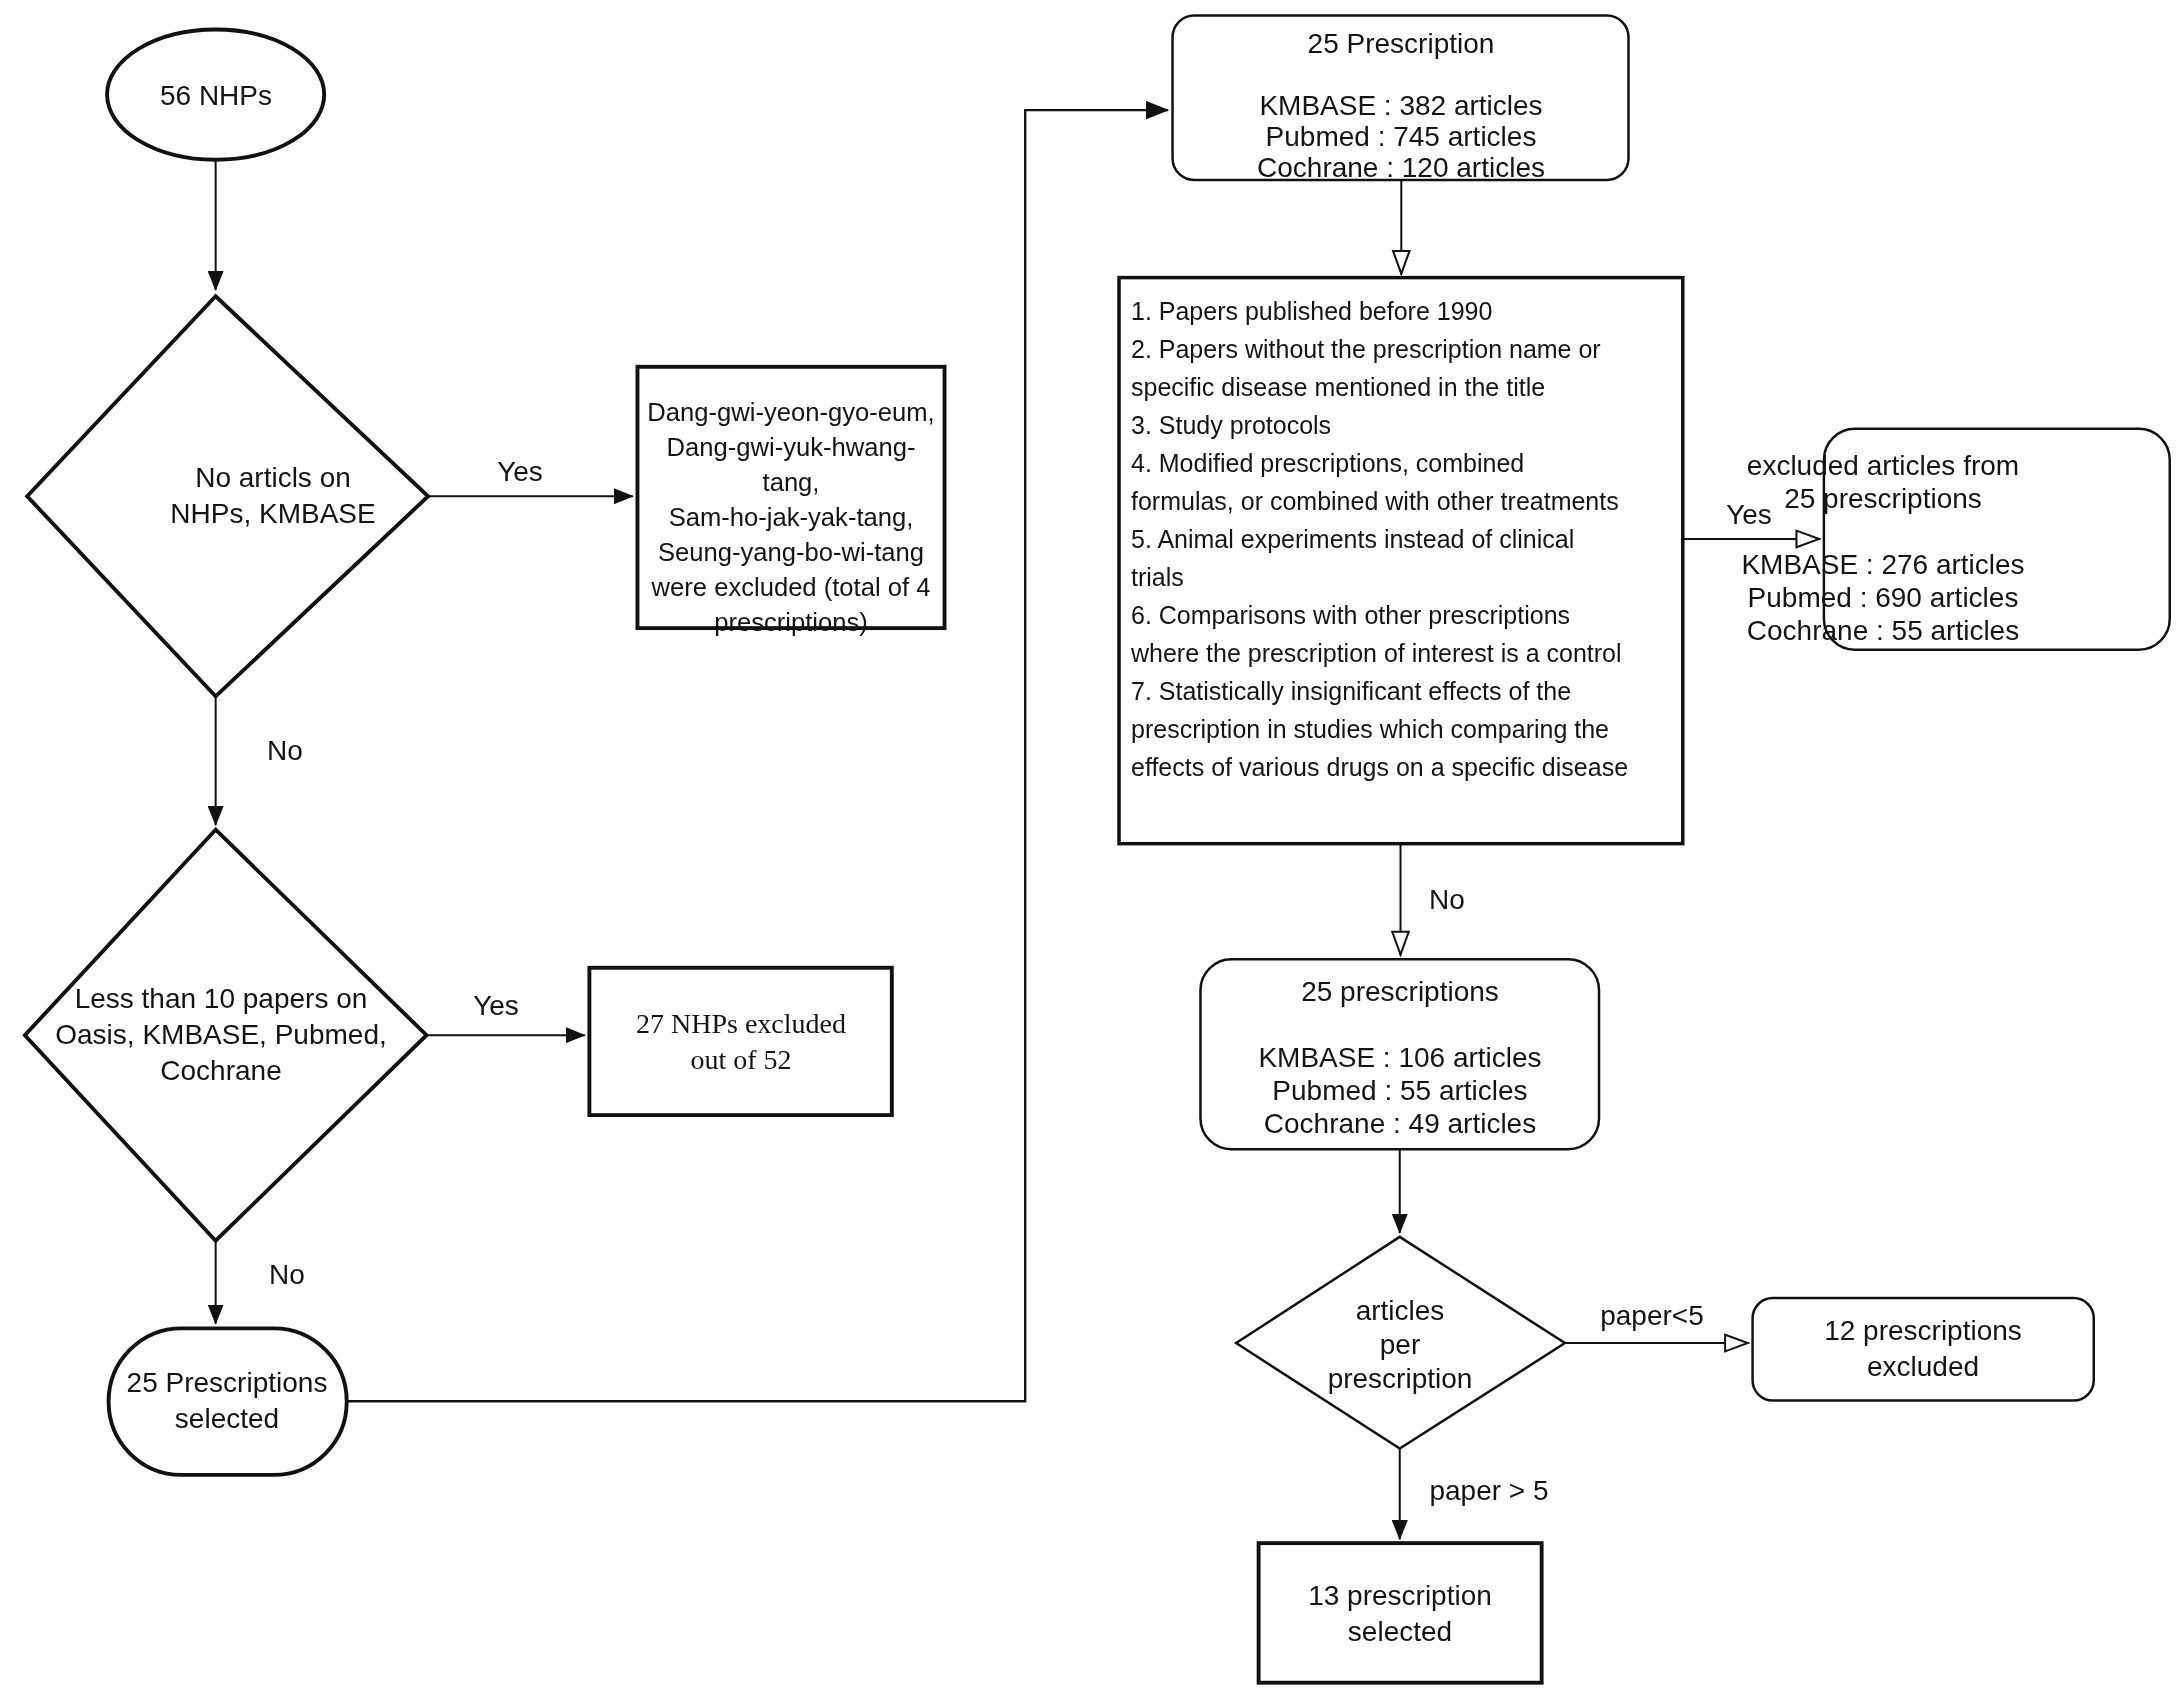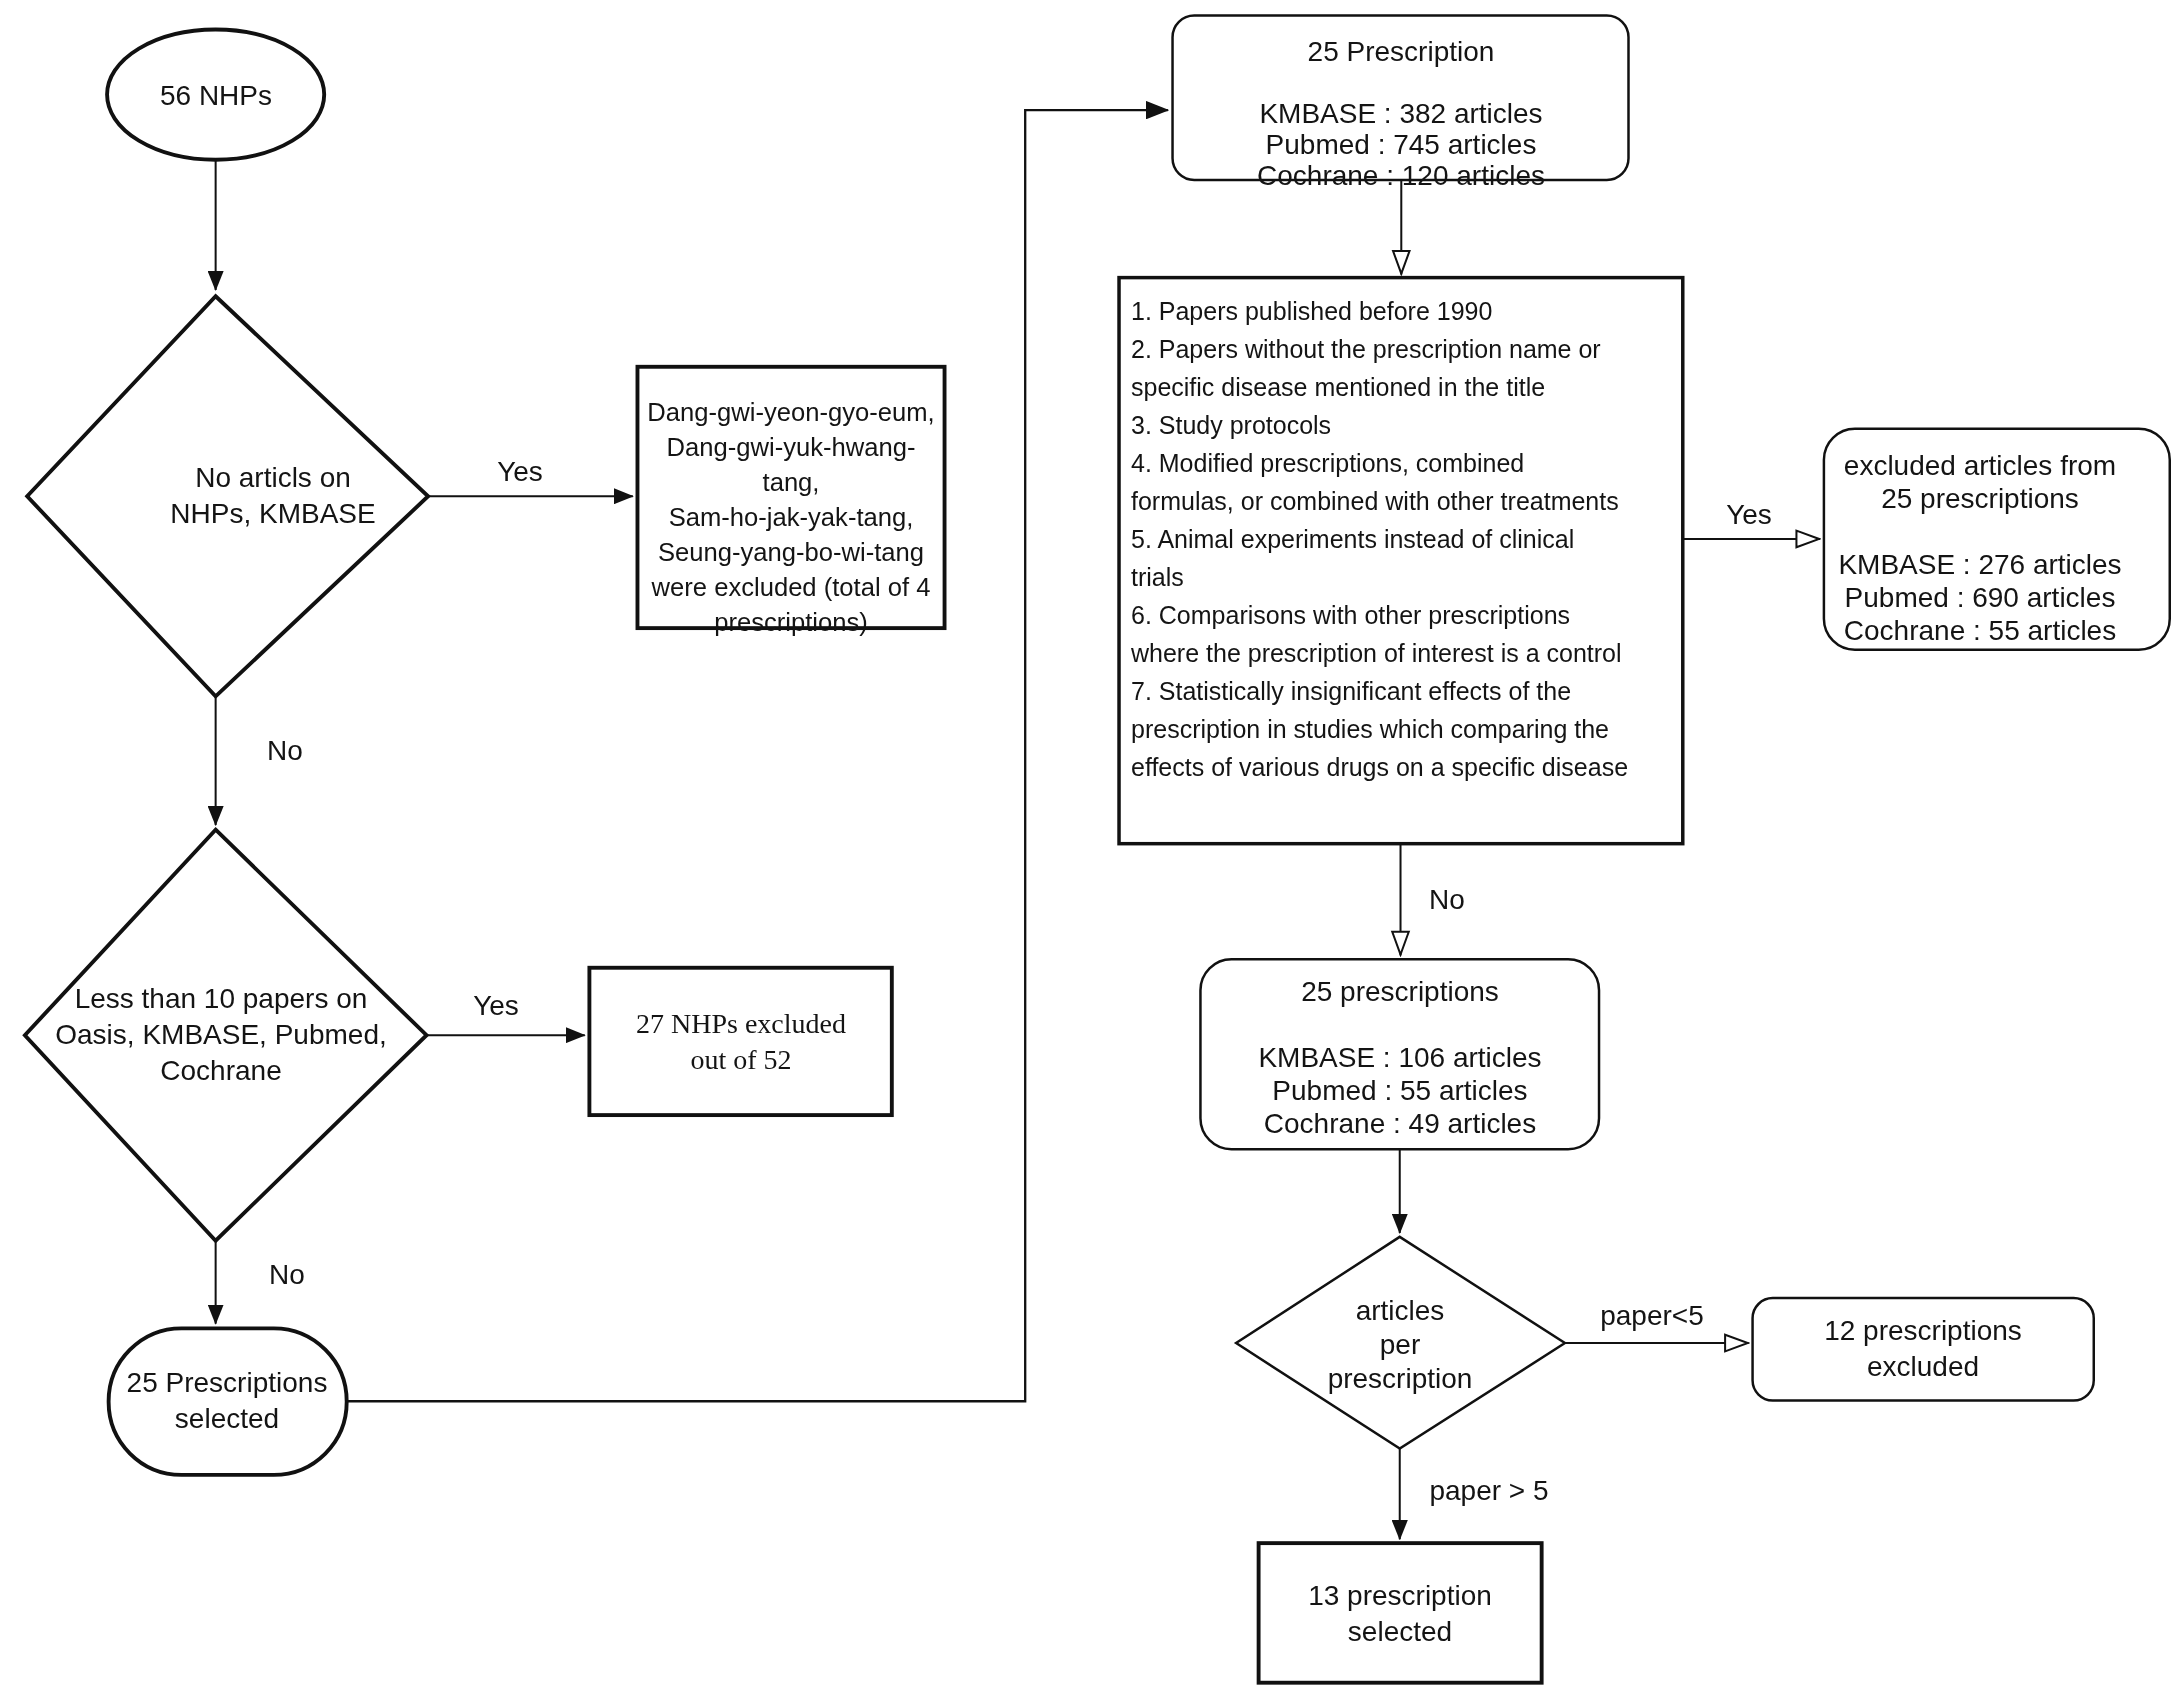--- a/index.html
+++ b/index.html
@@ -96,21 +96,21 @@
   <div class="lbl fs36 lh46" style="left:741px;top:1042px;font-family:Liberation Serif, serif;">
     <div>27 NHPs excluded</div>
     <div>out of 52</div>
   </div>
 
   <div class="lbl fs36 lh47" style="left:227px;top:1401px;">
     <div>25 Prescriptions</div>
     <div>selected</div>
   </div>
 
-  <div class="lbl fs36 lh40" style="left:1401px;top:105px;margin-top:8px;">
+  <div class="lbl fs36 lh40" style="left:1401px;top:105px;">
     <div>25 Prescription</div>
     <div></div>
     <div>KMBASE : 382 articles</div>
     <div>Pubmed : 745 articles</div>
     <div>Cochrane : 120 articles</div>
   </div>
 
   <div class="criteria-text">
     <div>1. Papers published before 1990</div>
     <div>2. Papers without the prescription name or</div>
@@ -120,21 +120,21 @@
     <div>formulas, or combined with other treatments</div>
     <div>5. Animal experiments instead of clinical</div>
     <div>trials</div>
     <div>6. Comparisons with other prescriptions</div>
     <div>where the prescription of interest is a control</div>
     <div>7. Statistically insignificant effects of the</div>
     <div>prescription in studies which comparing the</div>
     <div>effects of various drugs on a specific disease</div>
   </div>
 
-  <div class="lbl fs36 lh43" style="left:1980px;top:548px;">
+  <div class="lbl fs36 lh43" style="left:1883px;top:548px;">
     <div>excluded articles from</div>
     <div>25 prescriptions</div>
     <div></div>
     <div>KMBASE : 276 articles</div>
     <div>Pubmed : 690 articles</div>
     <div>Cochrane : 55 articles</div>
   </div>
 
   <div class="lbl fs36 lh43" style="left:1400px;top:1057px;">
     <div>25 prescriptions</div>

